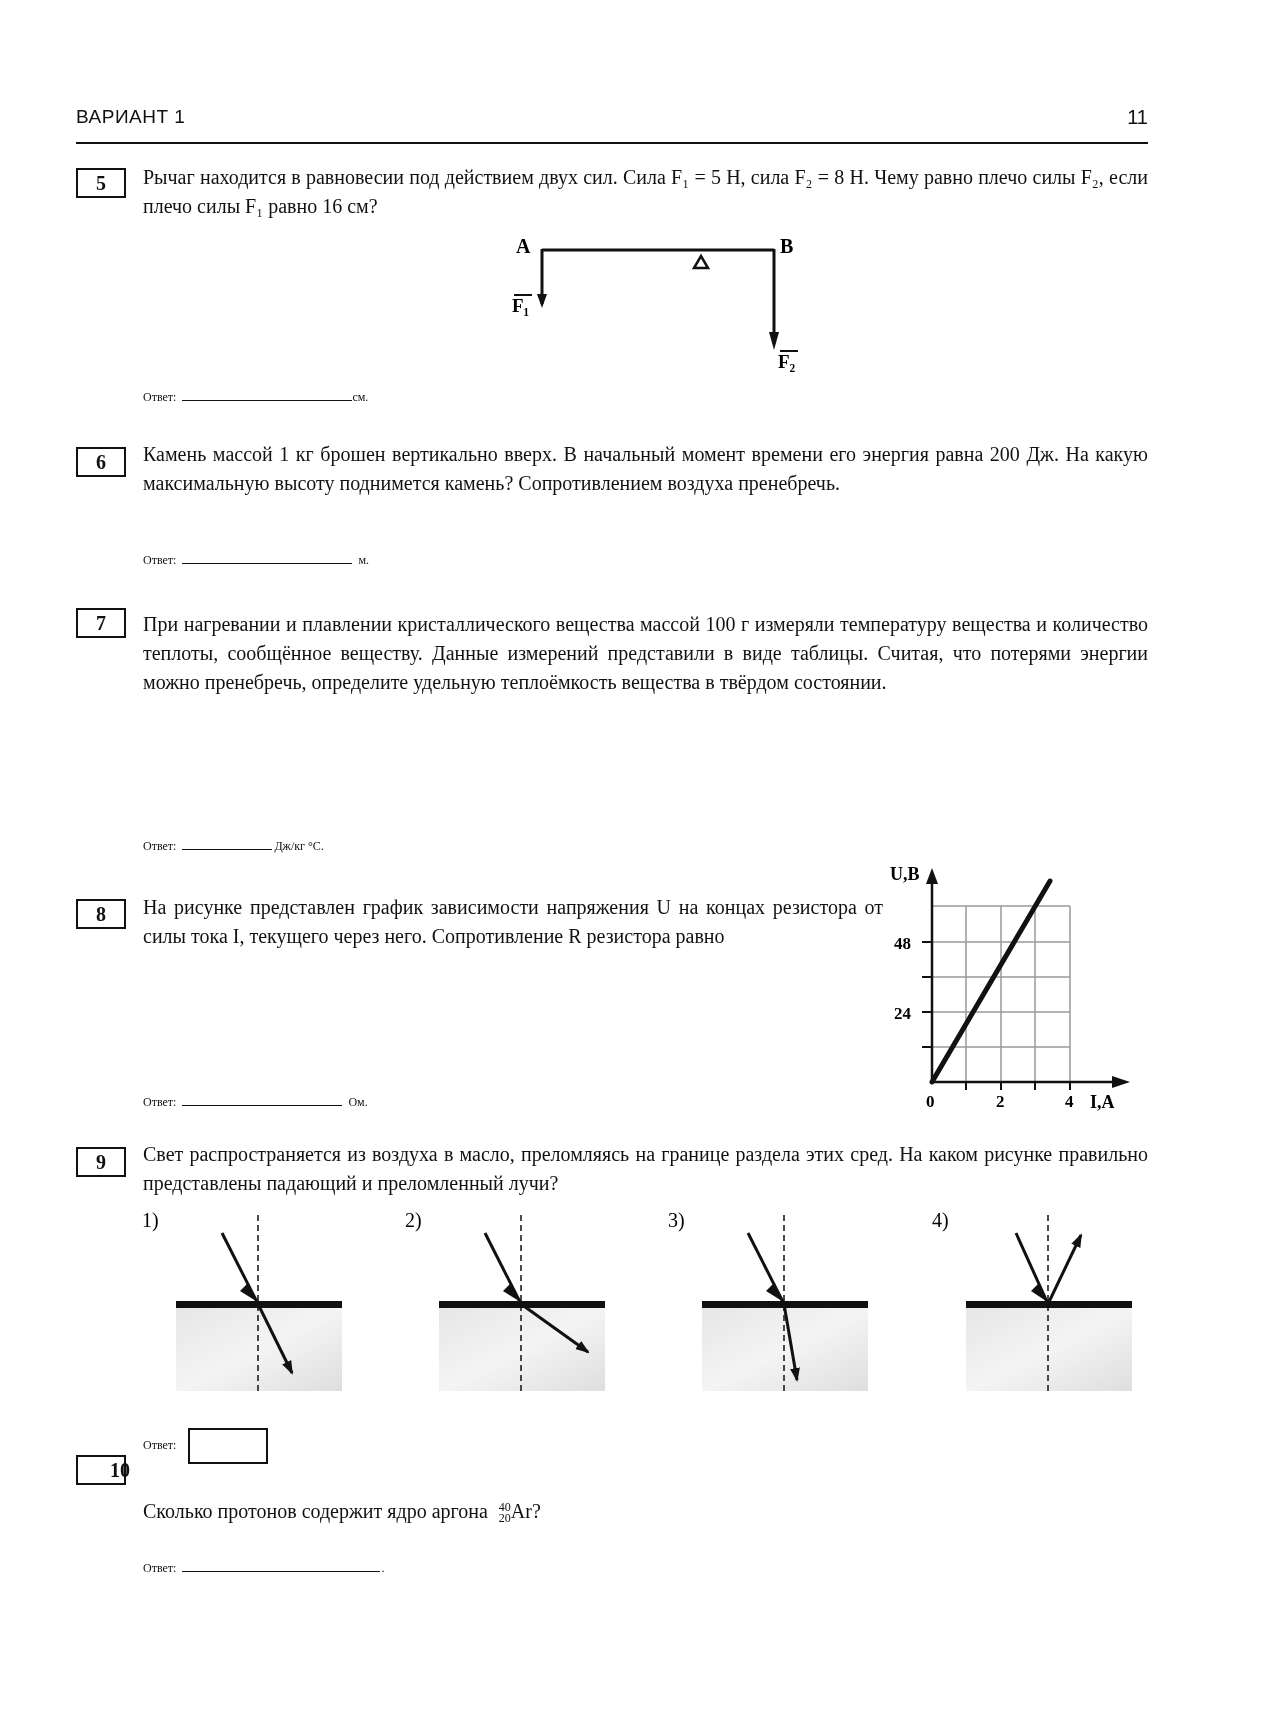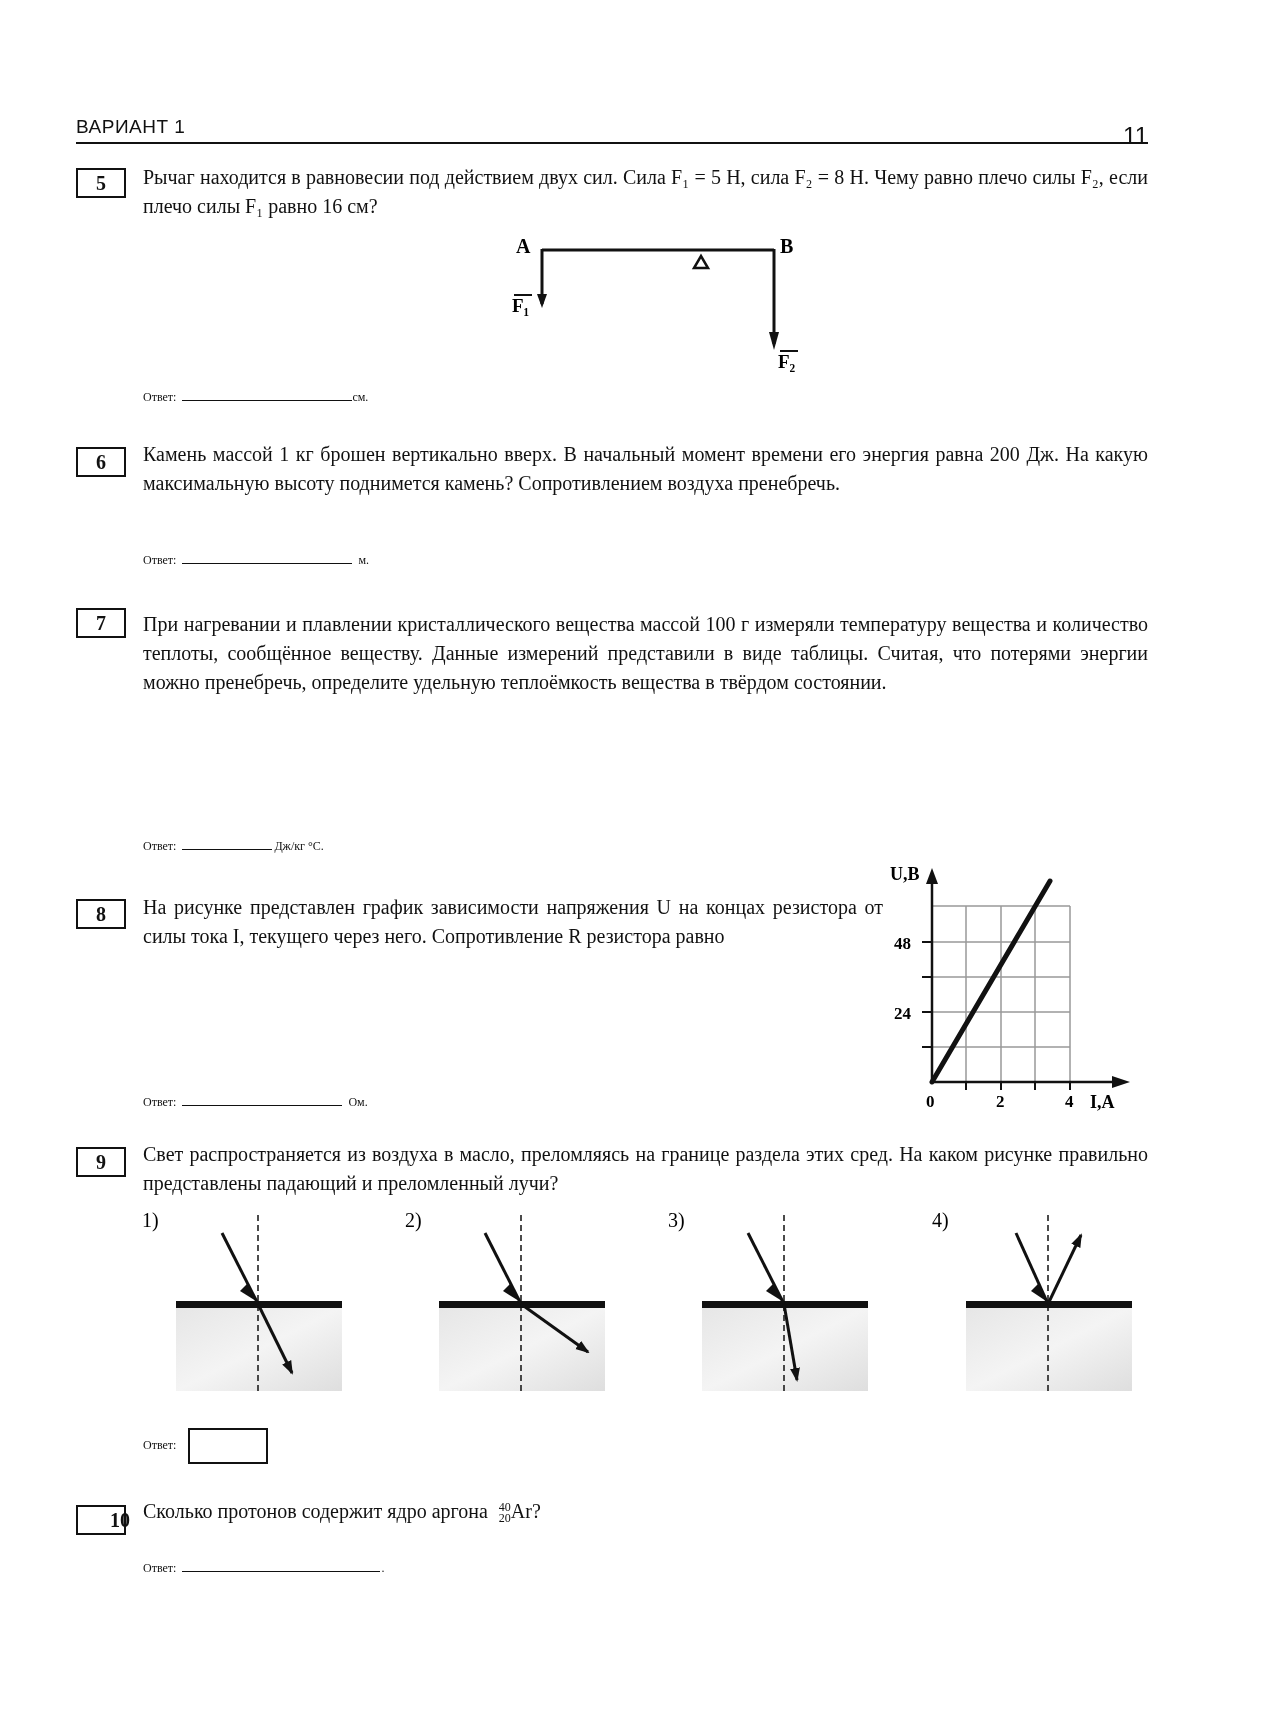--- a/index.html
+++ b/index.html
@@ -1,22 +1,22 @@
 <!DOCTYPE html>
 <html><head>
 <meta charset="utf-8">
 <style>
   html, body { margin: 0; padding: 0; background: #ffffff; }
   body { width: 1270px; height: 1713px; position: relative; overflow: hidden;
          font-family: "DejaVu Serif", "Liberation Serif", serif; color: #111; }
   .header { position: absolute; left: 76px; top: 100px; width: 1072px; height: 42px;
             border-bottom: 2px solid #111; }
-  .header-title { position: absolute; left: 0; top: 16px; font-family: "Liberation Sans", sans-serif;
+  .header-title { position: absolute; left: 0; top: 6px; font-family: "Liberation Sans", sans-serif;
                   font-size: 19px; letter-spacing: 0.5px; }
-  .header-page { position: absolute; right: 0; top: 22px; font-family: "Liberation Sans", sans-serif; font-size: 24px; }
+  .header-page { position: absolute; right: 0; top: 6px; font-family: "Liberation Sans", sans-serif; font-size: 20px; }
   .qnum { position: absolute; left: 76px; width: 50px; height: 30px; border: 2px solid #111;
           box-sizing: border-box; font-weight: bold; font-size: 20px; text-align: center; line-height: 27px;
           font-family: "Liberation Serif", serif; }
   .qtext { position: absolute; left: 143px; width: 1005px; font-size: 20px; line-height: 29px;
            text-align: justify; font-family: "Liberation Serif", serif; }
   .answer { position: absolute; left: 143px; font-size: 12px; font-family: "Liberation Serif", serif; }
   .blank { display: inline-block; border-bottom: 1.5px solid #111; height: 18px; vertical-align: baseline; margin: 0 6px; }
   table.data { position: absolute; left: 143px; top: 728px; border-collapse: collapse;
                font-family: "Liberation Serif", serif; font-size: 20px; }
   table.data td { border: 1.5px solid #222; height: 36px; text-align: center; width: 86px; padding: 0; }
@@ -170,21 +170,21 @@
     <line x1="886" y1="28" x2="918" y2="99" stroke="#111" stroke-width="3"></line>
     <path d="M909,78 L916,96 L901,86 Z" fill="#111"></path>
     <line x1="918" y1="99" x2="951" y2="30" stroke="#111" stroke-width="3" marker-end="url(#arr)"></line>
   </g>
 </svg>
 
 <div class="answer" style="top:1428px;">
   <span>Ответ:</span><span class="ansbox"></span>
 </div>
 
-<div class="qnum" style="top:1505px;padding-left:32px;">10</div>
+<div class="qnum" style="top:1455px;padding-left:32px;">10</div>
 <div class="qtext" style="top:1497px;">
   <span>Сколько протонов содержит ядро аргона</span>
   <span style="display:inline-block; vertical-align:middle; line-height:11px; font-size:12px; text-align:right; margin-left:6px;">
     <span style="display:block;">40</span>
     <span style="display:block;">20</span>
   </span><span>Ar</span><span>?</span>
 </div>
 <div class="answer" style="top:1553px;">
   <span>Ответ:</span><span class="blank" style="width:198px;margin-right:1px;"></span><span>.</span>
 </div>

